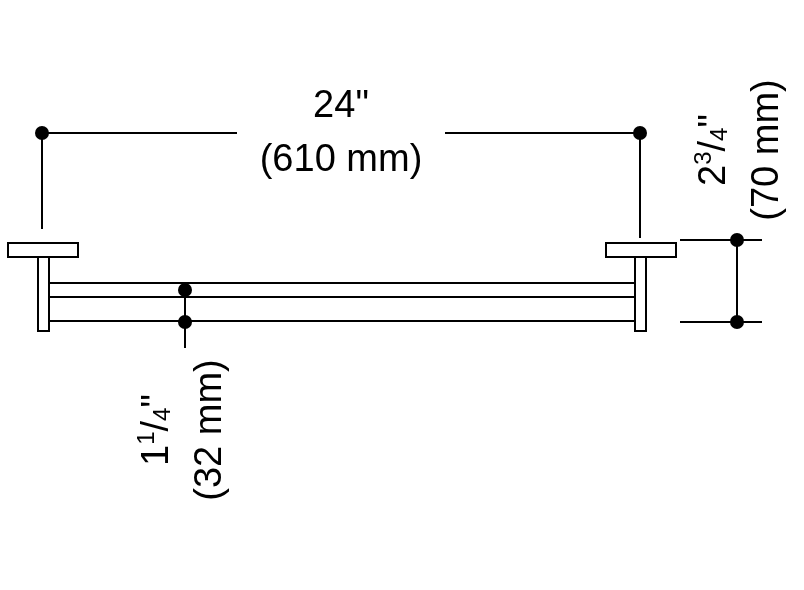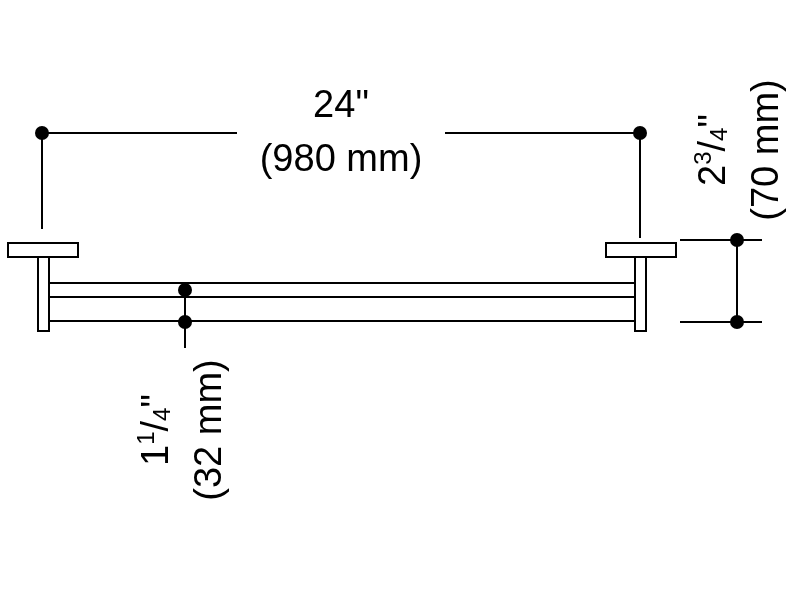--- a/index.html
+++ b/index.html
@@ -71,21 +71,21 @@
     <circle cx="185" cy="322" r="7" fill="#000"></circle>
 
     <line x1="680" y1="240" x2="762" y2="240" stroke="#000" stroke-width="2"></line>
     <line x1="680" y1="322" x2="762" y2="322" stroke="#000" stroke-width="2"></line>
     <line x1="737" y1="236" x2="737" y2="326" stroke="#000" stroke-width="2"></line>
     <circle cx="737" cy="240" r="7" fill="#000"></circle>
     <circle cx="737" cy="322" r="7" fill="#000"></circle>
   </svg>
 
   <div class="label" style="left: 231px; top: 84px; width: 220px;">24"</div>
-  <div class="label" style="left: 211px; top: 138px; width: 260px;">(980 mm)</div>
+  <div class="label" style="left: 211px; top: 138px; width: 260px;">(610 mm)</div>
 
   <div class="rot-block" style="left: 639px; top: 104px; width: 190px; height: 92px;">
     <div>
       <span>2</span><span class="frac-num">3</span><span>/</span><span class="frac-den">4</span><span>"</span>
     </div>
     <div>(70 mm)</div>
   </div>
 
   <div class="rot-block" style="left: 87px; top: 384px; width: 180px; height: 92px;">
     <div>

